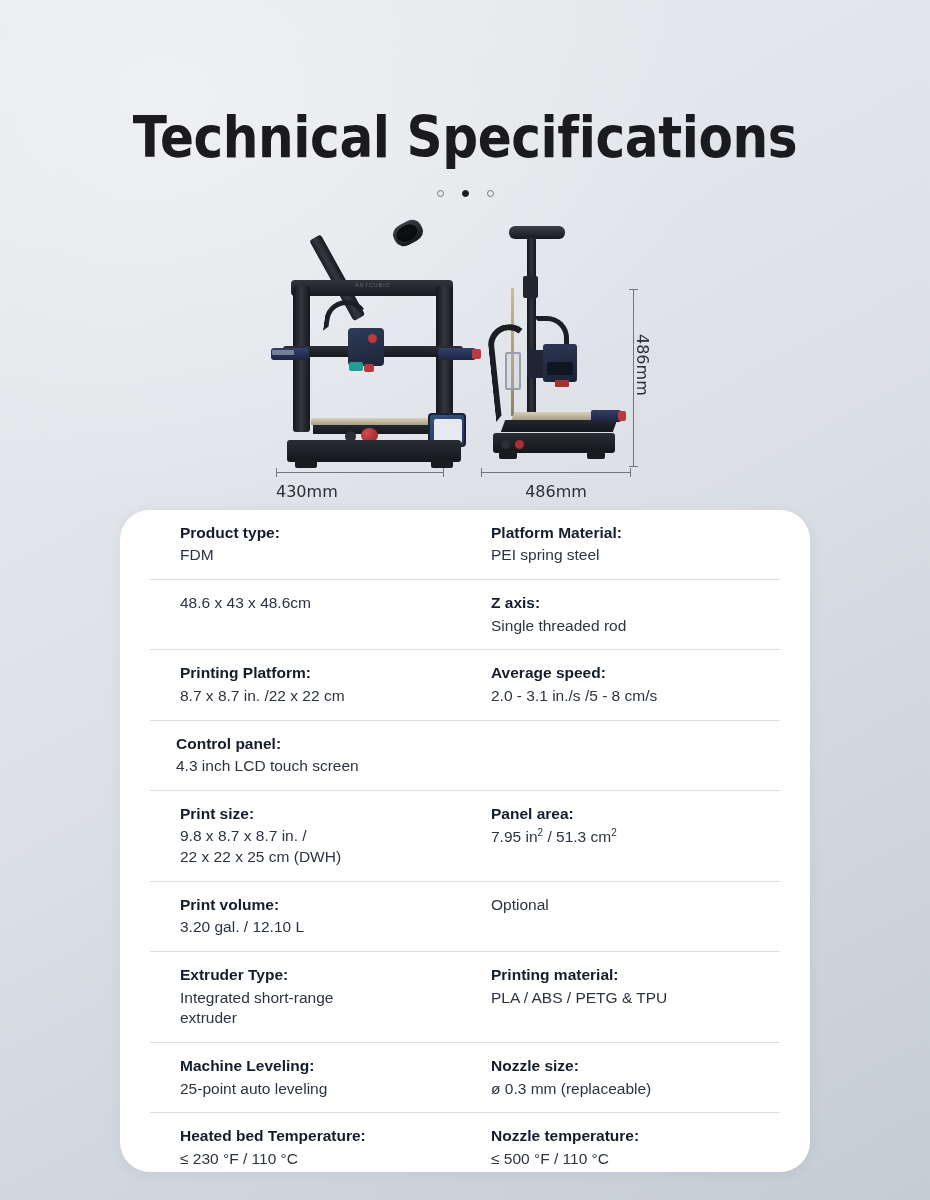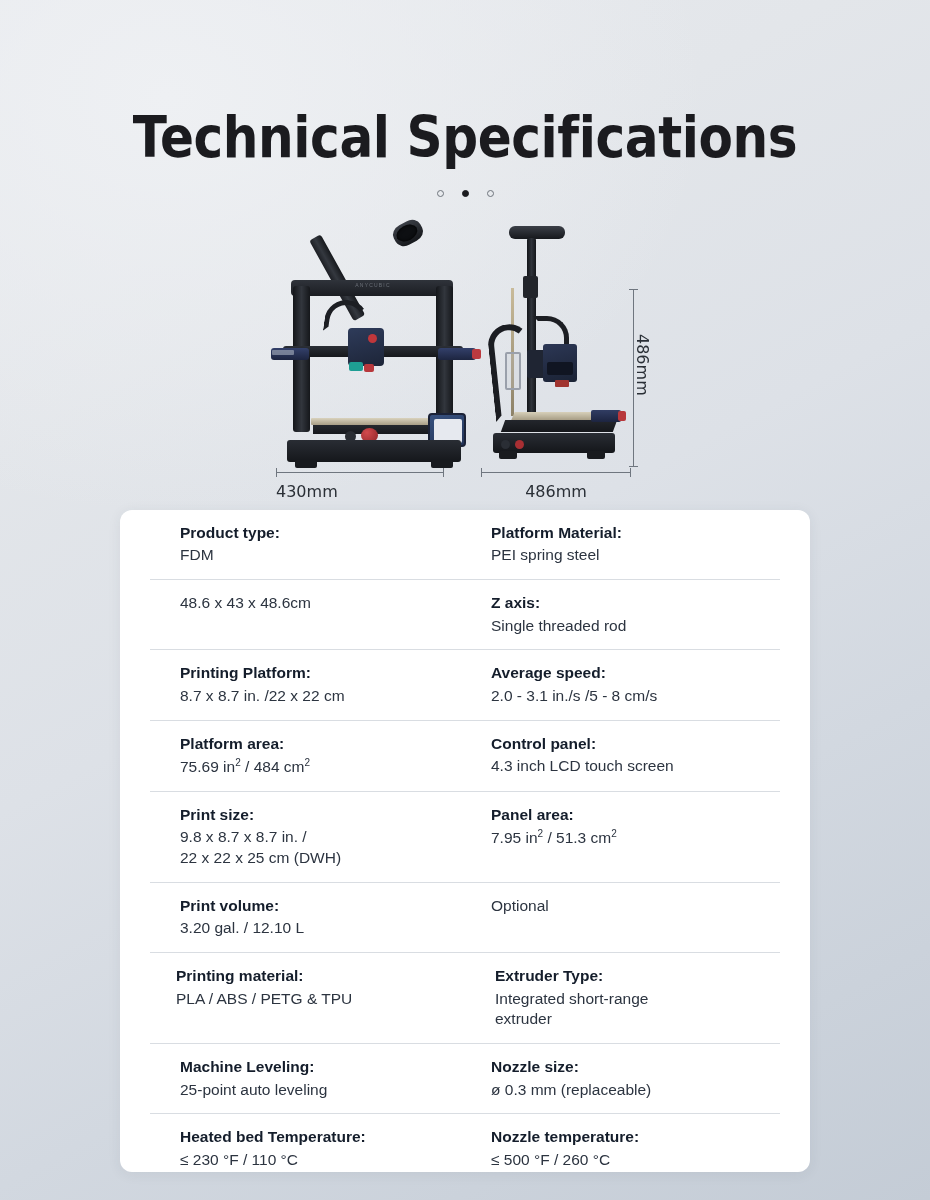--- a/index.html
+++ b/index.html
@@ -377,21 +377,21 @@
   #dim-lbl-side  { left: 481px; top: 482px; width: 150px; text-align:center; }
   #dim-bar-height{ left: 633px; top: 289px; height: 178px; }
   #dim-lbl-height{ left: 652px; top: 334px; }
 
   
   .spec-card {
     position: absolute;
     left: 120px; top: 510px;
     width: 690px; height: 662px;
     background: #ffffff;
-    border-radius: 12px;
+    border-radius: 30px;
     padding: 0 30px;
     box-shadow: 0 2px 14px rgba(40,50,65,.07);
   }
 
   .spec-row {
     display: flex;
     border-top: 1px solid #d9dde2;
   }
   .spec-row:first-child { border-top: none; }
 
@@ -512,24 +512,20 @@
           <div class="spec-cell left">
             <div class="spec-label">Printing Platform:</div>
             <div class="spec-value">8.7 x 8.7 in. /22 x 22 cm</div>
           </div>
           <div class="spec-cell right">
             <div class="spec-label">Average speed:</div>
             <div class="spec-value">2.0 - 3.1 in./s /5 - 8 cm/s</div>
           </div>
         </div>
         <div class="spec-row">
-          <div class="spec-cell left">
-            <div class="spec-label">Platform area:</div>
-            <div class="spec-value">75.69 in<sup>2</sup> / 484 cm<sup>2</sup></div>
-          </div>
           <div class="spec-cell right">
             <div class="spec-label">Control panel:</div>
             <div class="spec-value">4.3 inch LCD touch screen</div>
           </div>
         </div>
         <div class="spec-row">
           <div class="spec-cell left">
             <div class="spec-label">Print size:</div>
             <div class="spec-value"> 9.8 x 8.7 x 8.7 in. /<br>22 x 22 x 25 cm (DWH)</div>
           </div>
@@ -541,45 +537,45 @@
         <div class="spec-row">
           <div class="spec-cell left">
             <div class="spec-label">Print volume:</div>
             <div class="spec-value">3.20 gal. / 12.10 L</div>
           </div>
           <div class="spec-cell right">
             <div class="spec-value">Optional</div>
           </div>
         </div>
         <div class="spec-row">
+          <div class="spec-cell left">
+            <div class="spec-label">Extruder Type:</div>
+            <div class="spec-value">Integrated short-range<br>extruder</div>
+          </div>
           <div class="spec-cell right">
             <div class="spec-label">Printing material:</div>
             <div class="spec-value">PLA / ABS / PETG &amp; TPU</div>
           </div>
-          <div class="spec-cell left">
-            <div class="spec-label">Extruder Type:</div>
-            <div class="spec-value">Integrated short-range<br>extruder</div>
-          </div>
         </div>
         <div class="spec-row">
           <div class="spec-cell left">
             <div class="spec-label">Machine Leveling:</div>
             <div class="spec-value">25-point auto leveling</div>
           </div>
           <div class="spec-cell right">
             <div class="spec-label">Nozzle size:</div>
             <div class="spec-value">ø 0.3 mm (replaceable)</div>
           </div>
         </div>
         <div class="spec-row">
           <div class="spec-cell left">
             <div class="spec-label">Heated bed Temperature:</div>
             <div class="spec-value">≤ 230 °F / 110 °C</div>
           </div>
           <div class="spec-cell right">
             <div class="spec-label">Nozzle temperature:</div>
-            <div class="spec-value">≤ 500 °F / 260 °C</div>
+            <div class="spec-value">≤ 500 °F / 110 °C</div>
           </div>
         </div>
       </div>
   </div>
 
 </div>
 
 </body></html>

